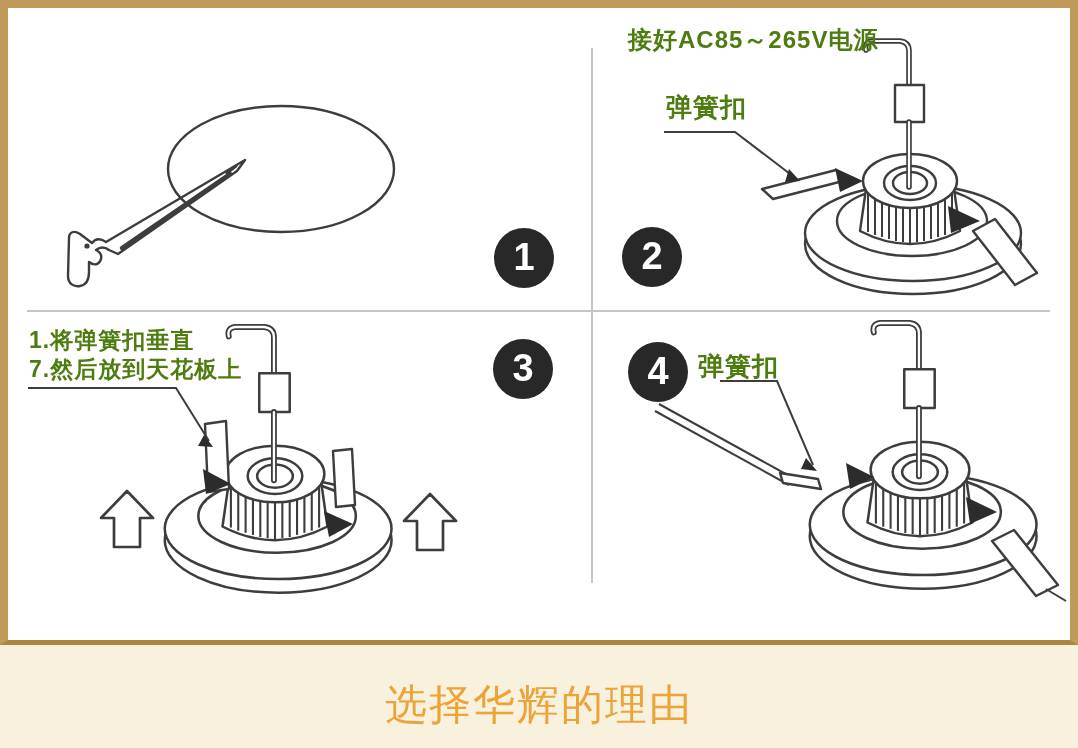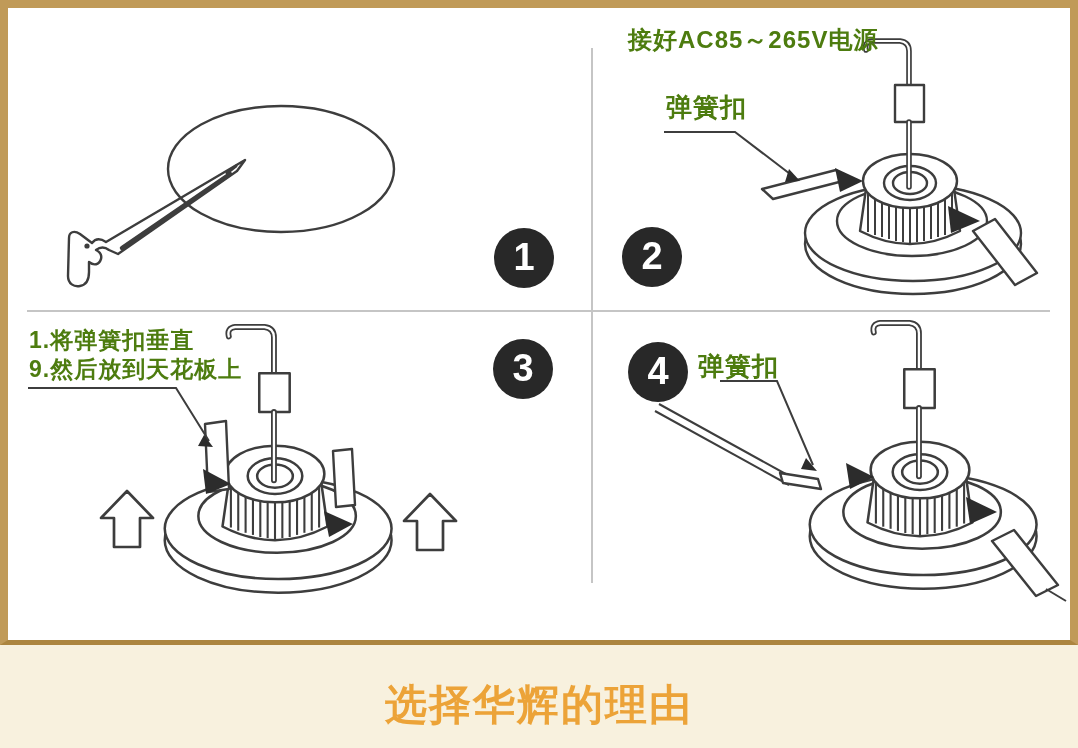--- a/index.html
+++ b/index.html
@@ -33,21 +33,21 @@
   }
   .c1{left:486px;top:220px;}
   .c2{left:614px;top:219px;}
   .c3{left:485px;top:331px;}
   .c4{left:620px;top:334px;}
   .banner{
     position:absolute;left:0;top:645px;width:1078px;height:103px;
     background:#f8f1de;display:flex;align-items:center;justify-content:center;
   }
   .banner-title{
-    color:#eca338;font-size:42px;font-weight:bold;letter-spacing:2px;
+    color:#eca338;font-size:42px;font-weight:normal;letter-spacing:2px;
     margin-top:16px;
     text-align:center;
   }
   
   .ink{stroke:#3d3d3d;stroke-width:2.4;fill:none;stroke-linecap:round;stroke-linejoin:round;}
   .inkf{stroke:#3d3d3d;stroke-width:2.4;fill:#ffffff;stroke-linejoin:round;}
   .blackfill{fill:#2c2c2c;stroke:none;}
   .thin{stroke:#3d3d3d;stroke-width:2;fill:none;}
   .dbl-o{stroke:#3d3d3d;stroke-width:5.6;fill:none;stroke-linecap:round;stroke-linejoin:round;}
   .dbl-i{stroke:#ffffff;stroke-width:2.2;fill:none;stroke-linecap:round;stroke-linejoin:round;}
@@ -151,21 +151,21 @@
       <line class="thin" x1="1046" y1="589" x2="1066" y2="601"></line>
       <path class="thin" d="M 720 381 L 777 381 L 813 465"></path>
       <polygon class="blackfill" points="806,458 817,471 801,469"></polygon>
     </g>
   </svg>
 
   <div class="lbl lbl-power">接好AC85～265V电源</div>
   <div class="lbl lbl-spring2">弹簧扣</div>
   <div class="lbl lbl-step3">
     <div>1.将弹簧扣垂直</div>
-    <div>9.然后放到天花板上</div>
+    <div>7.然后放到天花板上</div>
   </div>
   <div class="lbl lbl-spring4">弹簧扣</div>
 
   <div class="stepnum c1">1</div>
   <div class="stepnum c2">2</div>
   <div class="stepnum c3">3</div>
   <div class="stepnum c4">4</div>
 </div>
 
 <div class="banner">

